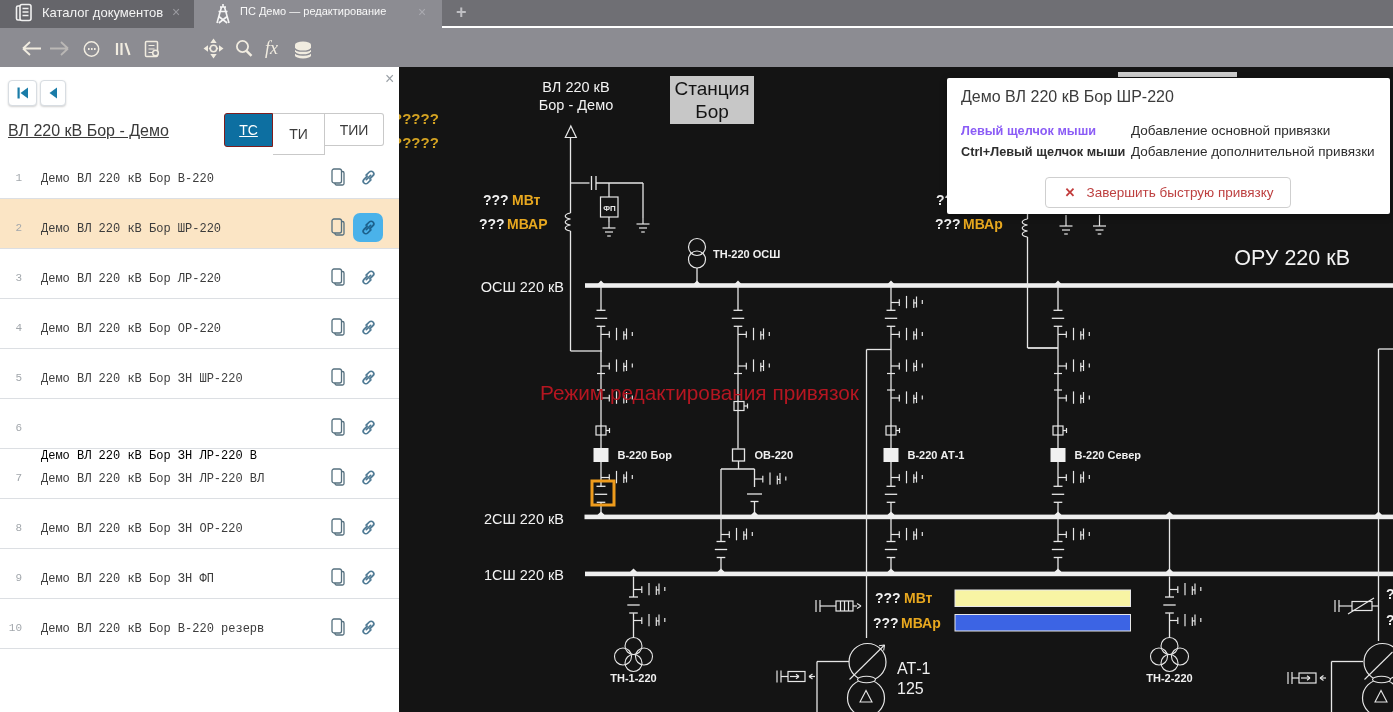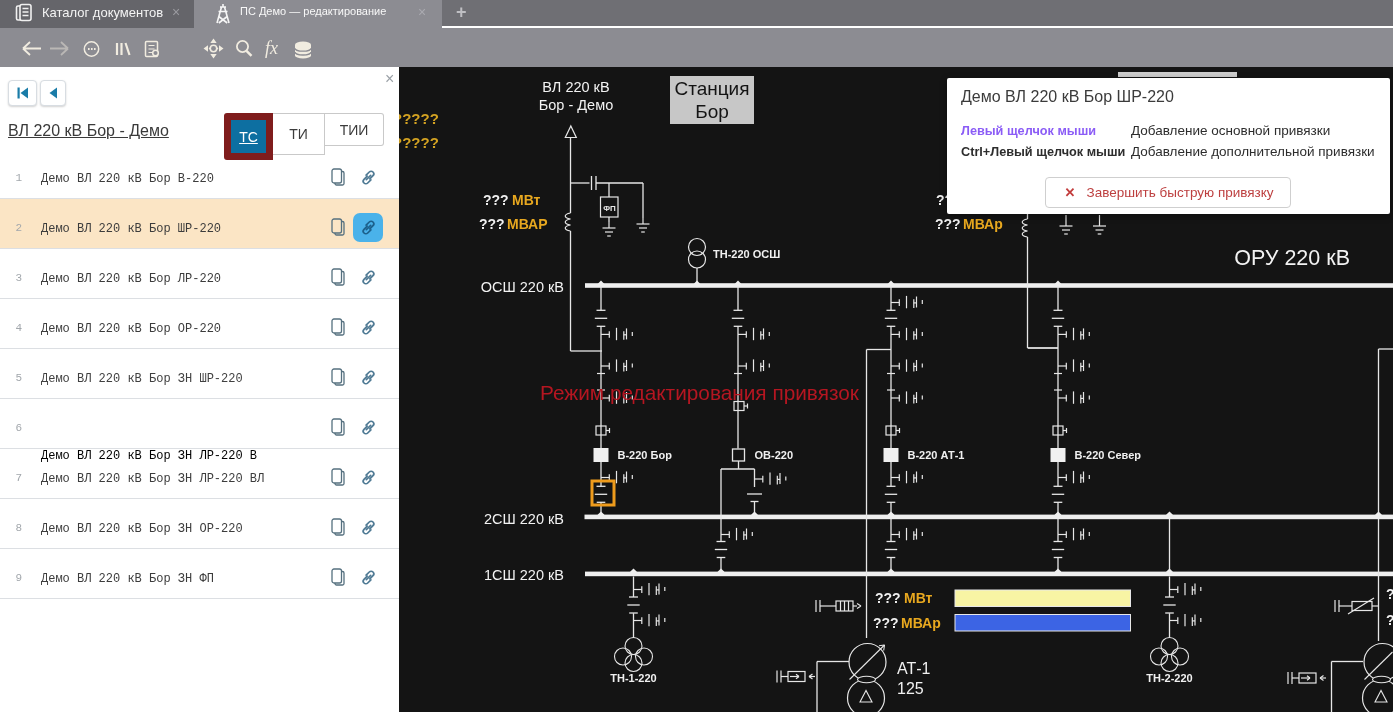--- a/index.html
+++ b/index.html
@@ -487,21 +487,21 @@
         </g>
       </svg>
  </div>
  <div class="abs" style="left:40px;top:13px;width:26px;height:26px;background:#fff;border:1px solid #d8dde2;border-radius:4px;box-shadow:0 1px 2px rgba(0,0,0,0.18);">
   <svg width="24" height="24" viewBox="0 0 24 24">
         <path d="M16,6.5 v11 l-7.5,-5.5 Z" fill="#1a7ca8"></path>
       </svg>
  </div>
  <div class="abs nw" style="left:8px;top:55px;font-size:16px;color:#3a3a3a;text-decoration:underline;">ВЛ 220 кВ Бор - Демо</div>
  <div class="abs" style="left:224px;top:46px;height:33px;display:flex;">
-  <div style="width:49px;height:47px;background:#0d6fa1;color:#fff;font-size:14px;display:flex;align-items:center;justify-content:center;border:7px solid #7f1d1d;border-radius:3px 0 0 3px;text-decoration:underline;">ТС</div>
+  <div style="width:49px;height:34px;background:#0d6fa1;color:#fff;font-size:14px;display:flex;align-items:center;justify-content:center;border:1px solid #7f1d1d;border-radius:3px 0 0 3px;text-decoration:underline;">ТС</div>
   <div style="width:52px;height:42px;background:#fff;color:#3c3c3c;font-size:14px;display:flex;align-items:center;justify-content:center;border:1px solid #c9c9c9;border-left:none;">ТИ</div>
   <div style="width:59px;height:33px;background:#fff;color:#3c3c3c;font-size:14px;display:flex;align-items:center;justify-content:center;border:1px solid #c9c9c9;border-left:none;border-radius:0 3px 3px 0;">ТИИ</div>
  </div>
  <div class="abs" style="left:0;top:-67px;width:399px;height:712px;">
 <div style="position:absolute;left:0;top:149px;width:399px;height:50px;border-bottom:1px solid #dcdfe3;box-sizing:border-box;">
 <div style="position:absolute;left:0;top:23px;width:22px;text-align:right;font:11px 'Liberation Mono',monospace;color:#a2a7ac;">1</div>
 <div style="position:absolute;left:41px;top:22.5px;font:12px 'Liberation Mono',monospace;color:#3c3c3c;white-space:pre;">Демо ВЛ 220 кВ Бор В-220</div>
 <div style="position:absolute;left:331px;top:19px;"><svg width="15" height="19" viewBox="0 0 15 19">
             <g fill="none" stroke="#55707f" stroke-width="1.3">
               <rect x="4" y="3.5" width="9" height="13.5" rx="1.5"></rect>
@@ -633,20 +633,37 @@
             <g fill="none" stroke="#4f7a94" stroke-width="1.7" stroke-linecap="round">
               <path d="M7.2,7.1 L4.0,10.3 a2.6,2.6 0 0 0 3.7,3.7 l3.2,-3.2"></path>
               <path d="M9.8,9.9 L13.0,6.7 a2.6,2.6 0 0 0 -3.7,-3.7 L6.1,6.2"></path>
               <path d="M6.3,10.7 L10.7,6.3"></path>
             </g>
           </svg></div>
       </div>
 <div style="position:absolute;left:0;top:549px;width:399px;height:50px;border-bottom:1px solid #dcdfe3;box-sizing:border-box;">
 <div style="position:absolute;left:0;top:23px;width:22px;text-align:right;font:11px 'Liberation Mono',monospace;color:#a2a7ac;">9</div>
 <div style="position:absolute;left:41px;top:22.5px;font:12px 'Liberation Mono',monospace;color:#3c3c3c;white-space:pre;">Демо ВЛ 220 кВ Бор ЗН ФП</div>
+<div style="position:absolute;left:331px;top:19px;"><svg width="15" height="19" viewBox="0 0 15 19">
+            <g fill="none" stroke="#55707f" stroke-width="1.3">
+              <rect x="4" y="3.5" width="9" height="13.5" rx="1.5"></rect>
+              <rect x="1" y="1" width="9.5" height="14" rx="2" fill="#ffffff"></rect>
+            </g>
+          </svg></div>
+<div style="position:absolute;left:360px;top:20px;"><svg width="17" height="17" viewBox="0 0 17 17">
+            <g fill="none" stroke="#4f7a94" stroke-width="1.7" stroke-linecap="round">
+              <path d="M7.2,7.1 L4.0,10.3 a2.6,2.6 0 0 0 3.7,3.7 l3.2,-3.2"></path>
+              <path d="M9.8,9.9 L13.0,6.7 a2.6,2.6 0 0 0 -3.7,-3.7 L6.1,6.2"></path>
+              <path d="M6.3,10.7 L10.7,6.3"></path>
+            </g>
+          </svg></div>
+      </div>
+<div style="position:absolute;left:0;top:599px;width:399px;height:50px;border-bottom:1px solid #dcdfe3;box-sizing:border-box;">
+<div style="position:absolute;left:0;top:23px;width:22px;text-align:right;font:11px 'Liberation Mono',monospace;color:#a2a7ac;">10</div>
+<div style="position:absolute;left:41px;top:22.5px;font:12px 'Liberation Mono',monospace;color:#3c3c3c;white-space:pre;">Демо ВЛ 220 кВ Бор В-220 резерв</div>
 <div style="position:absolute;left:331px;top:19px;"><svg width="15" height="19" viewBox="0 0 15 19">
             <g fill="none" stroke="#55707f" stroke-width="1.3">
               <rect x="4" y="3.5" width="9" height="13.5" rx="1.5"></rect>
               <rect x="1" y="1" width="9.5" height="14" rx="2" fill="#ffffff"></rect>
             </g>
           </svg></div>
 <div style="position:absolute;left:360px;top:20px;"><svg width="17" height="17" viewBox="0 0 17 17">
             <g fill="none" stroke="#4f7a94" stroke-width="1.7" stroke-linecap="round">
               <path d="M7.2,7.1 L4.0,10.3 a2.6,2.6 0 0 0 3.7,3.7 l3.2,-3.2"></path>
               <path d="M9.8,9.9 L13.0,6.7 a2.6,2.6 0 0 0 -3.7,-3.7 L6.1,6.2"></path>

